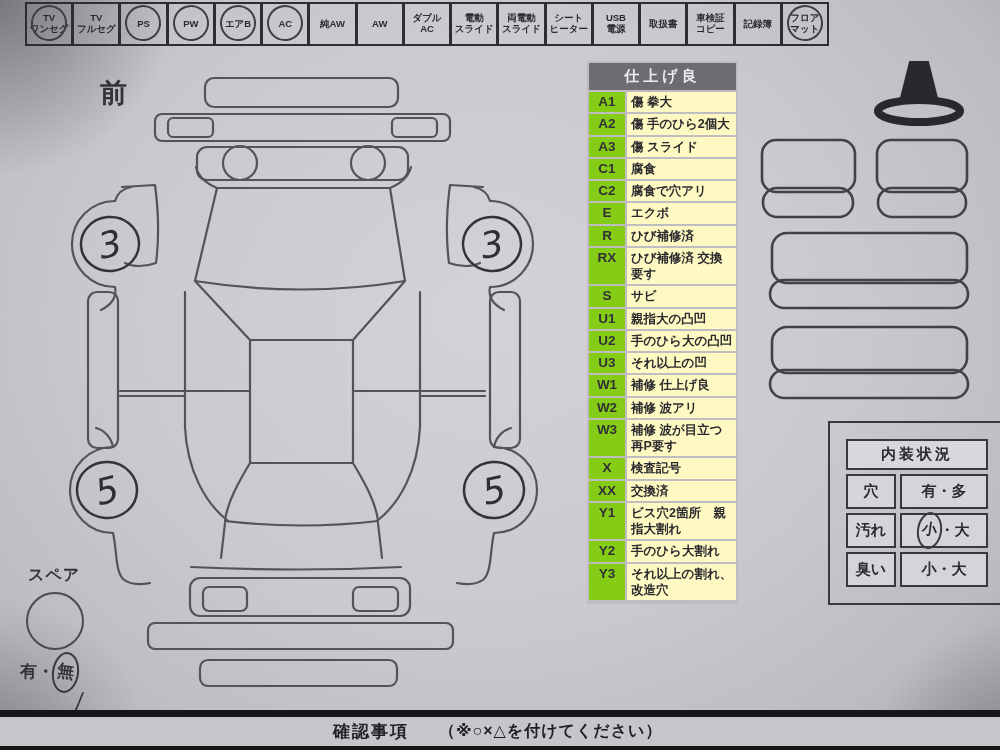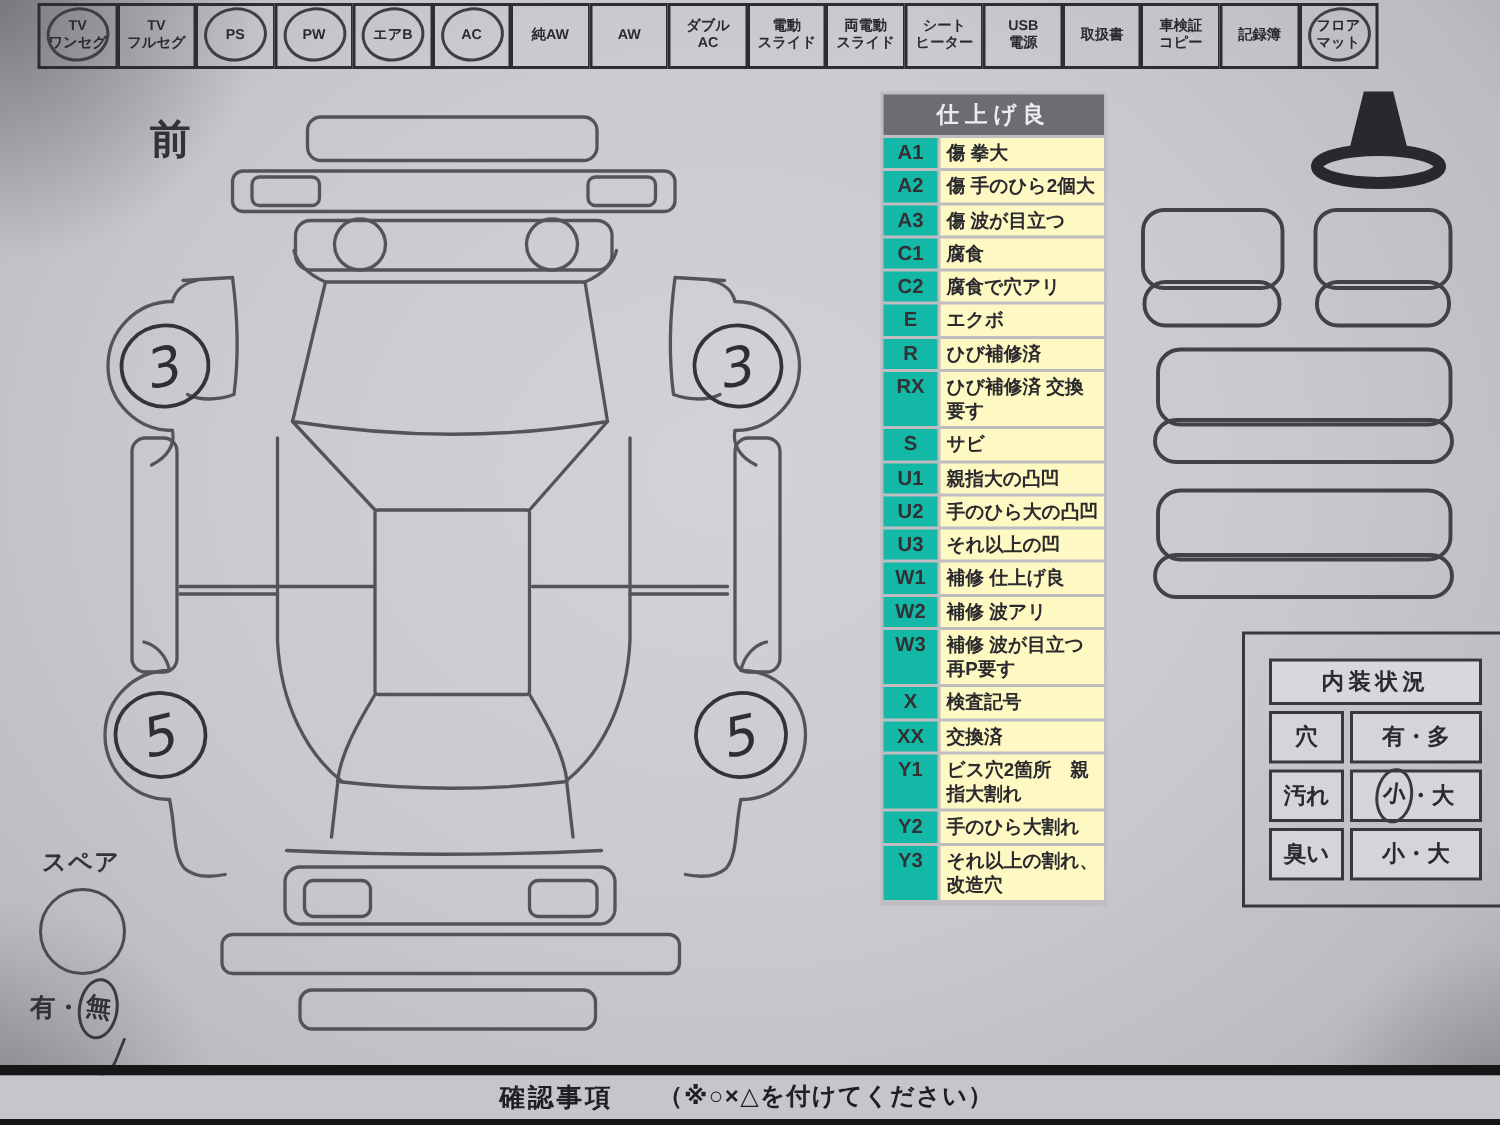--- a/index.html
+++ b/index.html
@@ -4,35 +4,35 @@
 <style>
   html,body{margin:0;padding:0;}
   body{font-family:"Liberation Sans","DejaVu Sans",sans-serif;}
   .photo{position:relative;width:1000px;height:750px;overflow:hidden;
     background:radial-gradient(ellipse at 48% 42%, #d4d1d7 0%, #cbc8ce 50%, #bdbac0 82%, #a5a2a8 100%);}
   .photo::before{content:'';position:absolute;inset:0;pointer-events:none;
     background:radial-gradient(circle at 0% 0%, rgba(40,38,44,.45) 0%, rgba(40,38,44,0) 14%),
                radial-gradient(circle at 0% 100%, rgba(40,38,44,.30) 0%, rgba(40,38,44,0) 12%),
                radial-gradient(circle at 100% 100%, rgba(40,38,44,.25) 0%, rgba(40,38,44,0) 10%);}
   
-  .equip{position:absolute;left:25px;top:2px;width:894px;height:44px;display:flex;}
+  .equip{position:absolute;left:25px;top:2px;width:804px;height:44px;display:flex;}
   .eqcell{position:relative;flex:1;border:2px solid #2e2d31;border-right-width:1px;
     display:flex;align-items:center;justify-content:center;text-align:center;
     font-size:9.5px;font-weight:bold;color:#2b2a2e;line-height:1.15;white-space:pre-line;}
   .eqcell:last-child{border-right-width:2px;}
   .pen-ell{position:absolute;left:4px;right:4px;top:1px;bottom:3px;border:2.2px solid #403e44;
     border-radius:50%;transform:rotate(-7deg);pointer-events:none;}
   
   .front-label{position:absolute;left:100px;top:75px;font-size:27px;font-weight:bold;color:#343238;}
   
   .legend{position:absolute;left:587px;top:61px;width:147px;background:#bfbcc2;padding:2px;}
   .legend-title{background:#6e6b72;color:#edebef;font-size:15px;font-weight:bold;text-align:center;
     padding:4px 0;letter-spacing:4px;margin-bottom:2px;}
   .lrow{display:flex;margin-bottom:2px;}
-  .lcode{width:36px;background:#14b8a6;color:#323135;font-size:13.5px;font-weight:bold;
+  .lcode{width:36px;background:#84cc16;color:#323135;font-size:13.5px;font-weight:bold;
     display:flex;align-items:flex-start;justify-content:center;padding-top:2px;}
   .ldesc{flex:1;background:#fef9c3;color:#2b2a2e;font-size:12.5px;font-weight:bold;
     padding:2px 2px 2px 4px;margin-left:2px;line-height:1.3;}
   
   .interior{position:absolute;left:828px;top:421px;width:142px;border:2.5px solid #3a383d;
     padding:16px;background:transparent;}
   .ititle{border:2px solid #3a383d;background:#dad7dc;font-size:15px;font-weight:bold;color:#2b2a2e;
     text-align:center;padding:4px 0;letter-spacing:3px;margin-bottom:4px;}
   .irow{display:flex;margin-bottom:4px;}
   .irow:last-child{margin-bottom:0;}
@@ -158,21 +158,21 @@
         <div class="lrow">
           <div class="lcode">A1</div>
           <div class="ldesc">傷 拳大</div>
         </div>
         <div class="lrow">
           <div class="lcode">A2</div>
           <div class="ldesc">傷 手のひら2個大</div>
         </div>
         <div class="lrow">
           <div class="lcode">A3</div>
-          <div class="ldesc">傷 波が目立つ</div>
+          <div class="ldesc">傷 スライド</div>
         </div>
         <div class="lrow">
           <div class="lcode">C1</div>
           <div class="ldesc">腐食</div>
         </div>
         <div class="lrow">
           <div class="lcode">C2</div>
           <div class="ldesc">腐食で穴アリ</div>
         </div>
         <div class="lrow">

